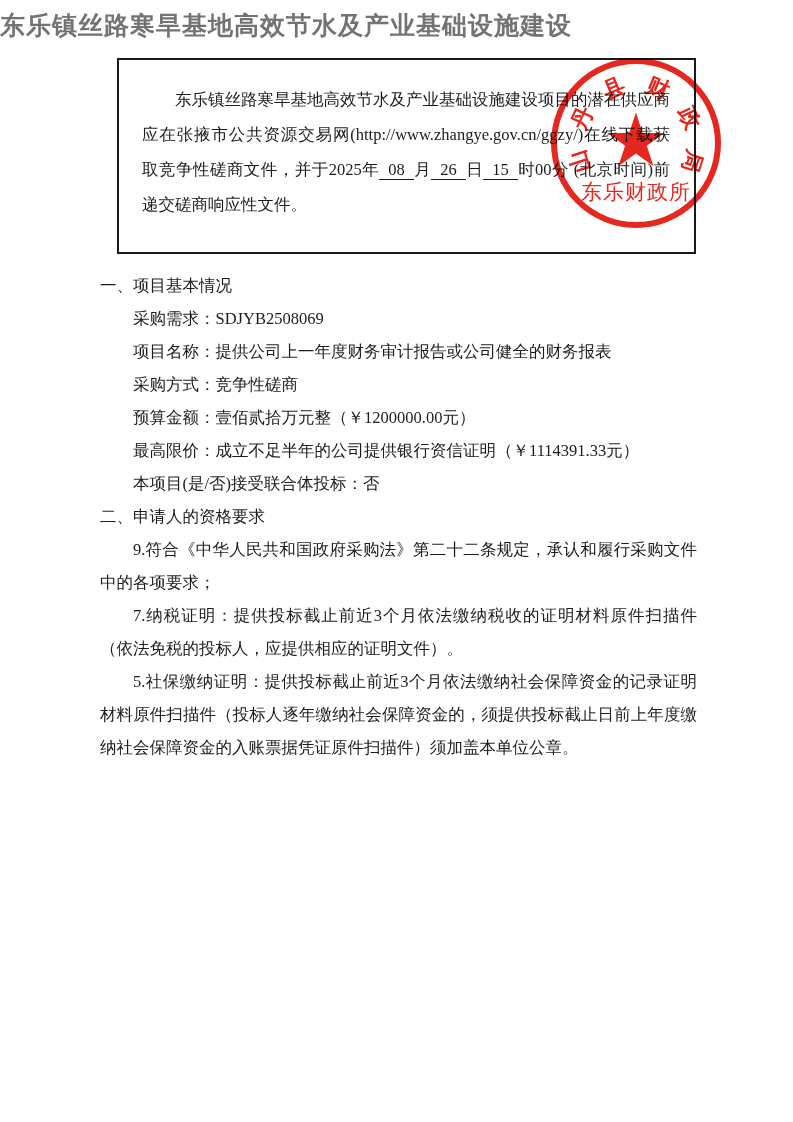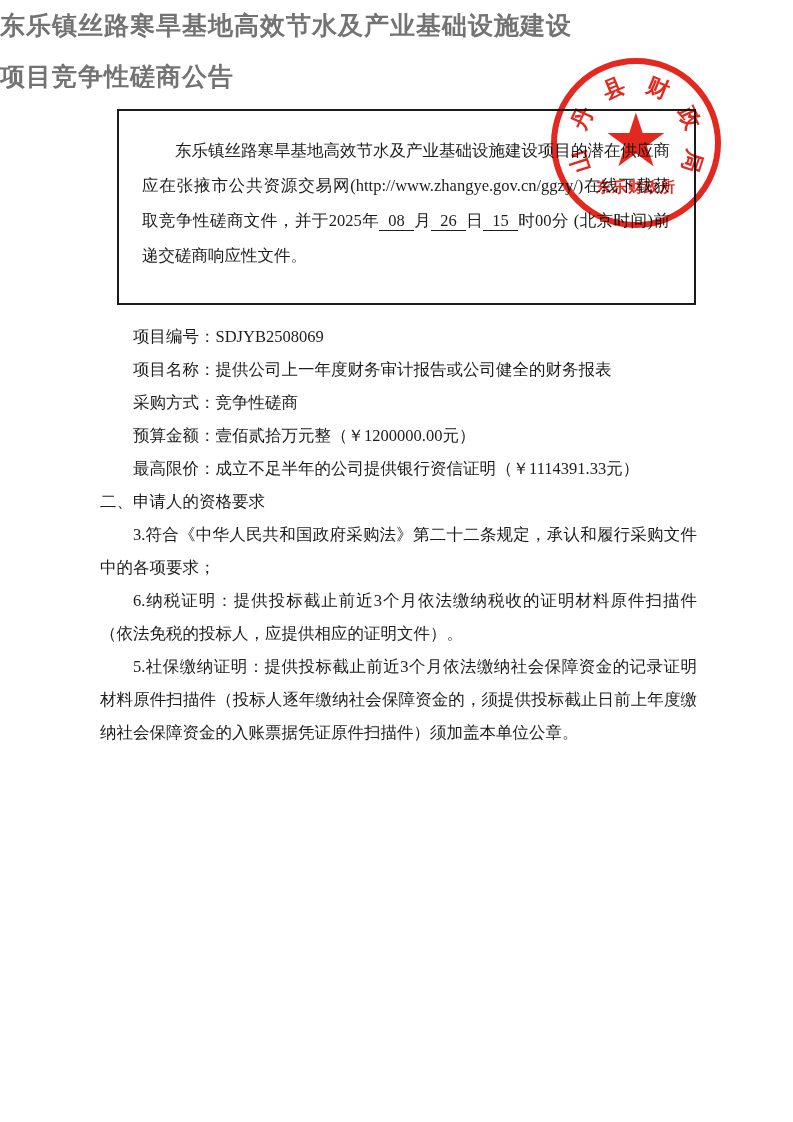--- a/index.html
+++ b/index.html
@@ -85,50 +85,51 @@
     font-size:22px;
     line-height:26px;
     font-weight:bold;
     color:#e3170d;
     transform:rotate(var(--a)) translateY(-59px);
   }
   .seal-bottom{
     position:absolute;
     left:0;right:0;top:120px;
     text-align:center;
-    font-size:15px;
-    font-weight:bold;
+    font-size:21px;
+    font-weight:normal;
     letter-spacing:1px;
     color:#e3170d;
   }
 </style>
 </head>
 <body>
 
 <div class="page">
 
   <div class="title-block">
     <div>东乐镇丝路寒旱基地高效节水及产业基础设施建设</div>
-    <div>项目竞争性磋商公告</div>
   </div>
 
   <div class="notice-box">
     <p><span>东乐镇丝路寒旱基地高效节水及产业基础设施建设项目的潜在供应商应在张掖市公共资源交易网(http://www.zhangye.gov.cn/ggzy/)在线下载获取竞争性磋商文件，并于2025年</span><span class="uv">08</span><span>月</span><span class="uv">26</span><span>日</span><span class="uv">15</span><span>时00分 (北京时间)前递交磋商响应性文件。</span></p>
   </div>
 
   <div class="body-text">
-    <p class="indent">项目编号：SDJYB2508069</p>
+    <p class="heading">一、项目基本情况</p>
+    <p class="indent">采购需求：SDJYB2508069</p>
     <p class="indent">项目名称：提供公司上一年度财务审计报告或公司健全的财务报表</p>
     <p class="indent">采购方式：竞争性磋商</p>
     <p class="indent">预算金额：壹佰贰拾万元整（￥1200000.00元）</p>
     <p class="indent">最高限价：成立不足半年的公司提供银行资信证明（￥1114391.33元）</p>
+    <p class="indent">本项目(是/否)接受联合体投标：否</p>
 
     <p class="heading">二、申请人的资格要求</p>
-    <p class="indent">3.符合《中华人民共和国政府采购法》第二十二条规定，承认和履行采购文件中的各项要求；</p>
-    <p class="indent">6.纳税证明：提供投标截止前近3个月依法缴纳税收的证明材料原件扫描件（依法免税的投标人，应提供相应的证明文件）。</p>
+    <p class="indent">9.符合《中华人民共和国政府采购法》第二十二条规定，承认和履行采购文件中的各项要求；</p>
+    <p class="indent">7.纳税证明：提供投标截止前近3个月依法缴纳税收的证明材料原件扫描件（依法免税的投标人，应提供相应的证明文件）。</p>
     <p class="indent">5.社保缴纳证明：提供投标截止前近3个月依法缴纳社会保障资金的记录证明材料原件扫描件（投标人逐年缴纳社会保障资金的，须提供投标截止日前上年度缴纳社会保障资金的入账票据凭证原件扫描件）须加盖本单位公章。</p>
   </div>
 
   <div class="seal">
     <div class="seal-ring"></div>
     <span class="seal-star">★</span>
     <span class="seal-char" style="--a:-108deg">山</span>
     <span class="seal-char" style="--a:-65deg">丹</span>
     <span class="seal-char" style="--a:-22deg">县</span>
     <span class="seal-char" style="--a:22deg">财</span>

